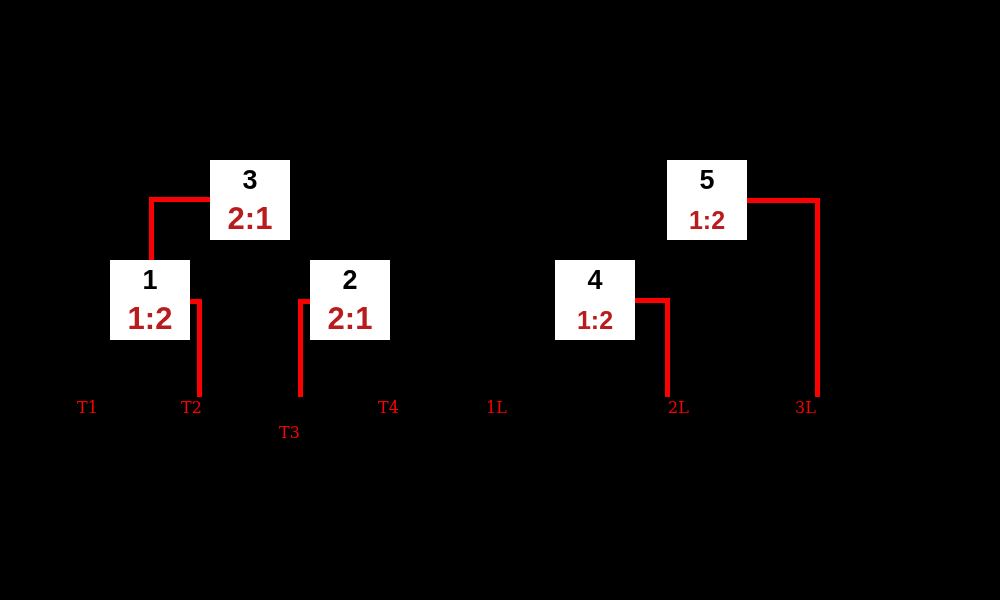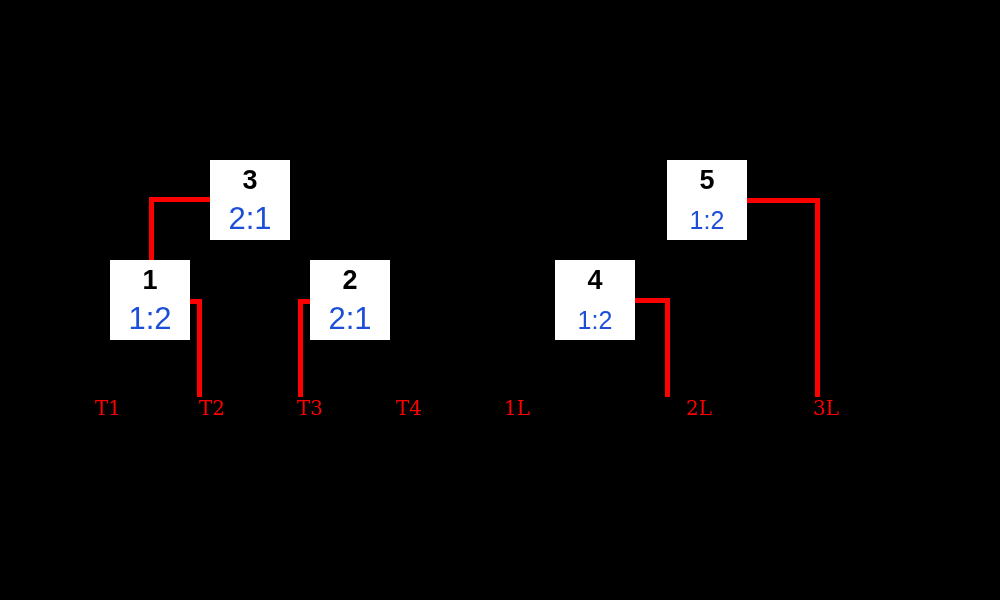--- a/index.html
+++ b/index.html
@@ -27,24 +27,25 @@
   }
   .match-number {
     color: #000000;
     font-weight: bold;
     font-size: 27px;
     line-height: 40px;
     height: 40px;
     text-align: center;
   }
   .match-score {
-    color: #1d4ed8;
+    color: #b91c1c;
     font-size: 31px;
     line-height: 38px;
     height: 40px;
+    font-weight: bold;
   }
   .score-small .match-score {
     font-size: 25px;
     line-height: 40px;
   }
   .box-1 { left: 110px; top: 260px; }
   .box-2 { left: 310px; top: 260px; }
   .box-3 { left: 210px; top: 160px; }
   .box-4 { left: 555px; top: 260px; }
   .box-5 { left: 667px; top: 160px; }
@@ -61,29 +62,29 @@
   .ln-2-v { left: 298px; top: 299px; width: 5px;  height: 98px; }
   .ln-5-h { left: 747px; top: 198px; width: 73px; height: 5px; }
   .ln-5-v { left: 815px; top: 198px; width: 5px;  height: 199px; }
   .ln-4-h { left: 635px; top: 298px; width: 35px; height: 5px; }
   .ln-4-v { left: 665px; top: 298px; width: 5px;  height: 99px; }
 
   .slot-label {
     position: absolute;
     top: 399px;
     width: 44px;
-    text-align: right;
+    text-align: left;
     color: #ff0000;
     font-family: "DejaVu Serif", serif;
-    font-size: 20px;
+    font-size: 16px;
     line-height: 18px;
   }
   .slot-t1 { left: 77px;  }
   .slot-t2 { left: 181px; }
-  .slot-t3 { left: 279px; }
+  .slot-t3 { left: 279px; margin-top: 25px; }
   .slot-t4 { left: 378px; }
   .slot-1l { left: 486px; }
   .slot-2l { left: 668px; }
   .slot-3l { left: 795px; }
 </style>
 </head>
 <body>
 
 <div id="canvas">
 

